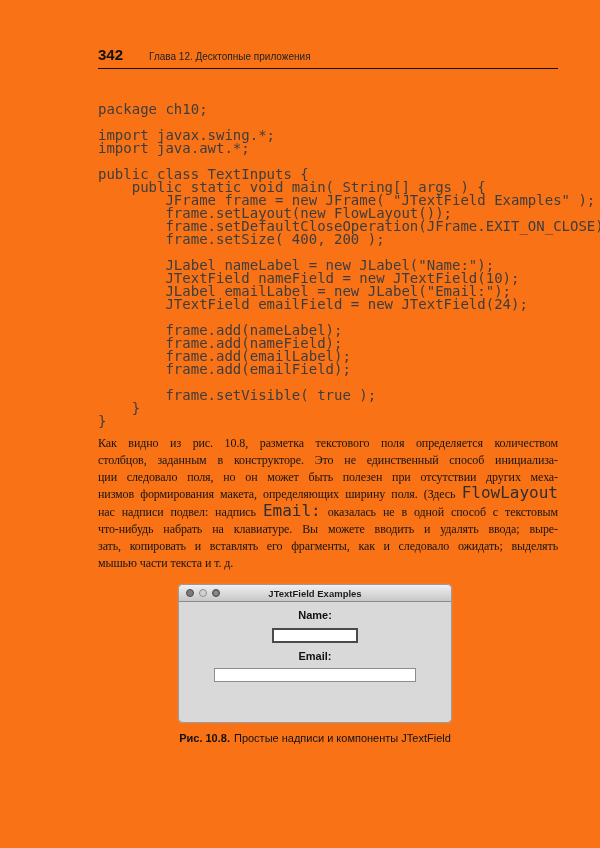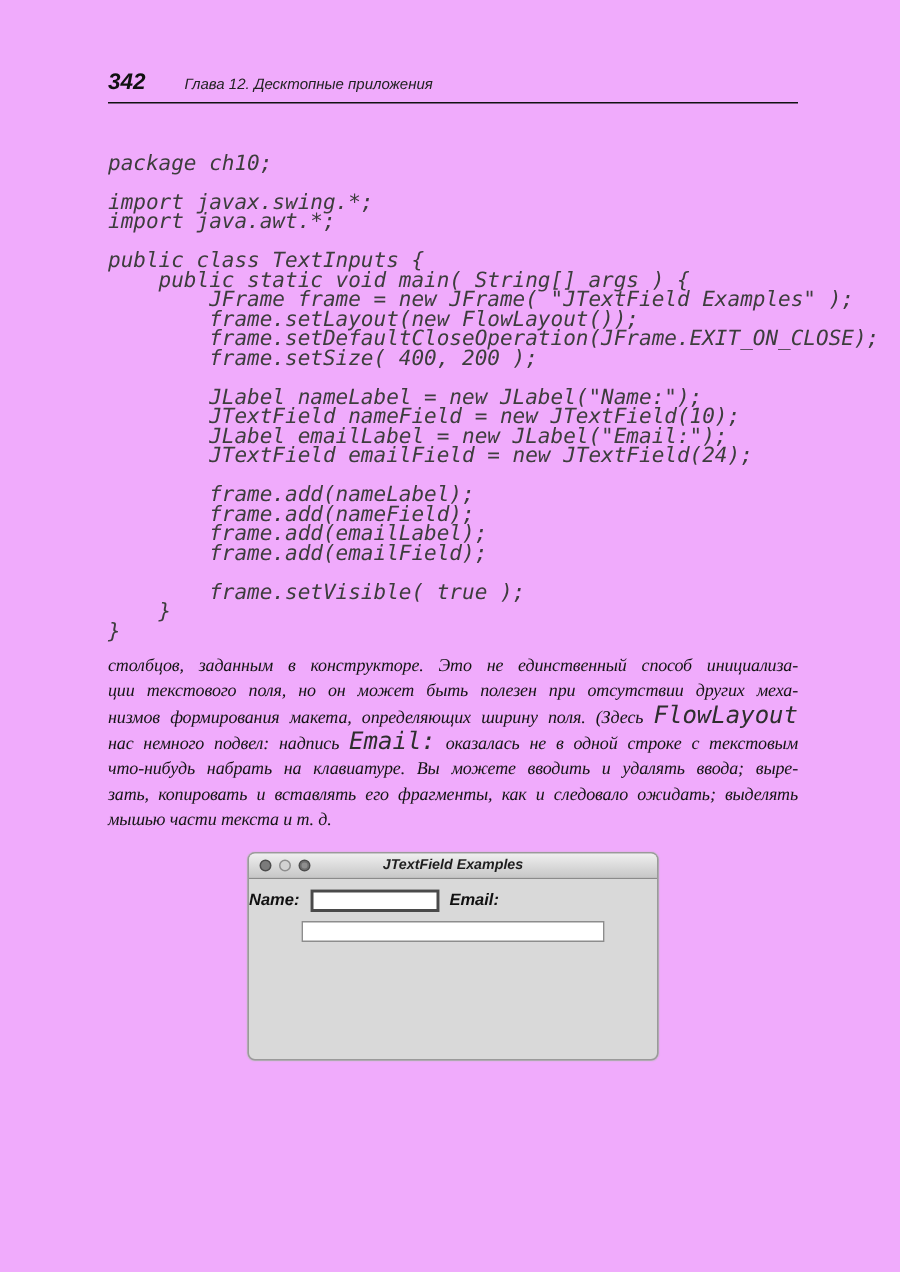--- a/index.html
+++ b/index.html
@@ -1,26 +1,25 @@
 <!DOCTYPE html>
 <html><head>
 <meta charset="utf-8">
 <title>Book page 342</title>
 <style>
   html,body{margin:0;padding:0;background:#ffffff;}
   .page{
     position:relative;
     width:600px;height:848px;
-    background:#f0abfc;
+    background:#f97316;
     box-sizing:border-box;
-    padding:46px 68px 0 72px;
+    padding:46px 68px 0 98px;
     font-family:"Liberation Serif", serif;
     color:#1a1a1a;
     overflow:hidden;
-    font-style:italic;
   }
   
   .runhead{display:flex;align-items:baseline;height:18px;}
   .pagenum{font-family:"Liberation Sans",sans-serif;font-weight:700;font-size:15px;color:#111;}
   .chapter{font-family:"Liberation Sans",sans-serif;font-size:10px;color:#222;margin-left:26px;letter-spacing:0;}
   .headrule{border:0;border-top:1.5px solid #111;margin:4px 0 0 0;width:460px;}
   
   .codeblock{
     margin:34px 0 0 0;
     font-family:"DejaVu Sans Mono", monospace;
@@ -56,21 +55,21 @@
   .tl1{background:#7b7b7b;border:1px solid #4c4c4c;}
   .tl2{background:#d2d2d2;border:1px solid #8e8e8e;}
   .tl3{background:#8e8e8e;border:1px solid #4c4c4c;box-shadow:inset 0 0 0 1px #6f6f6f;}
   .wtitle{
     position:absolute;left:0;right:0;top:0;bottom:0;
     display:flex;align-items:center;justify-content:center;
     font-family:"Liberation Sans",sans-serif;font-size:9.5px;font-weight:700;color:#1d1d1d;
     pointer-events:none;
   }
   .wbody{padding-top:7px;}
-  .wrow1{display:flex;align-items:center;justify-content:flex-start;gap:7px;}
+  .wrow1{display:flex;align-items:center;justify-content:flex-start;gap:7px;flex-direction:column;}
   .wlabel{font-family:"Liberation Sans",sans-serif;font-size:11px;font-weight:700;color:#111;}
   .tfield{display:inline-block;background:#ffffff;box-sizing:border-box;}
   .name-field{width:86px;height:15px;border:2px solid #4a4a4a;}
   .email-field{width:202px;height:14px;border:1px solid #8d8d8d;margin:6px auto 0 auto;display:block;}
   
   .caption{
     margin-top:9px;text-align:center;
     font-family:"Liberation Sans",sans-serif;font-size:11px;color:#111;
   }
   .cap-label{font-weight:700;margin-right:4px;}
@@ -106,24 +105,25 @@
         frame.add(nameLabel);
         frame.add(nameField);
         frame.add(emailLabel);
         frame.add(emailField);
 
         frame.setVisible( true );
     }
 }</pre>
 
   <div class="bodytext" id="paragraph">
+      <div class="pline"><span>Как видно из рис. 10.8, разметка текстового поля определяется количеством</span></div>
       <div class="pline"><span>столбцов, заданным в конструкторе. Это не единственный способ инициализа-</span></div>
-      <div class="pline"><span>ции текстового поля, но он может быть полезен при отсутствии других меха-</span></div>
+      <div class="pline"><span>ции следовало поля, но он может быть полезен при отсутствии других меха-</span></div>
       <div class="pline"><span>низмов формирования макета, определяющих ширину поля. (Здесь </span><span class="code-inline">FlowLayout</span></div>
-      <div class="pline"><span>нас немного подвел: надпись </span><span class="code-inline">Email:</span><span> оказалась не в одной строке с текстовым</span></div>
+      <div class="pline"><span>нас надписи подвел: надпись </span><span class="code-inline">Email:</span><span> оказалась не в одной способ с текстовым</span></div>
       <div class="pline"><span>что-нибудь набрать на клавиатуре. Вы можете вводить и удалять ввода; выре-</span></div>
       <div class="pline"><span>зать, копировать и вставлять его фрагменты, как и следовало ожидать; выделять</span></div>
       <div class="pline pline-last"><span>мышью части текста и т. д.</span></div>
     </div>
 
   <div class="figure">
     <div class="mac-window">
       <div class="titlebar">
         <span class="tl tl1"></span>
         <span class="tl tl2"></span>
@@ -132,15 +132,18 @@
       </div>
       <div class="wbody">
         <div class="wrow1">
           <span class="wlabel">Name:</span>
           <span class="tfield name-field"></span>
           <span class="wlabel">Email:</span>
         </div>
         <span class="tfield email-field"></span>
       </div>
     </div>
+    <div class="caption">
+      <span class="cap-label">Рис. 10.8.</span><span>Простые надписи и компоненты JTextField</span>
+    </div>
   </div>
 
 </div>
 
 </body></html>

